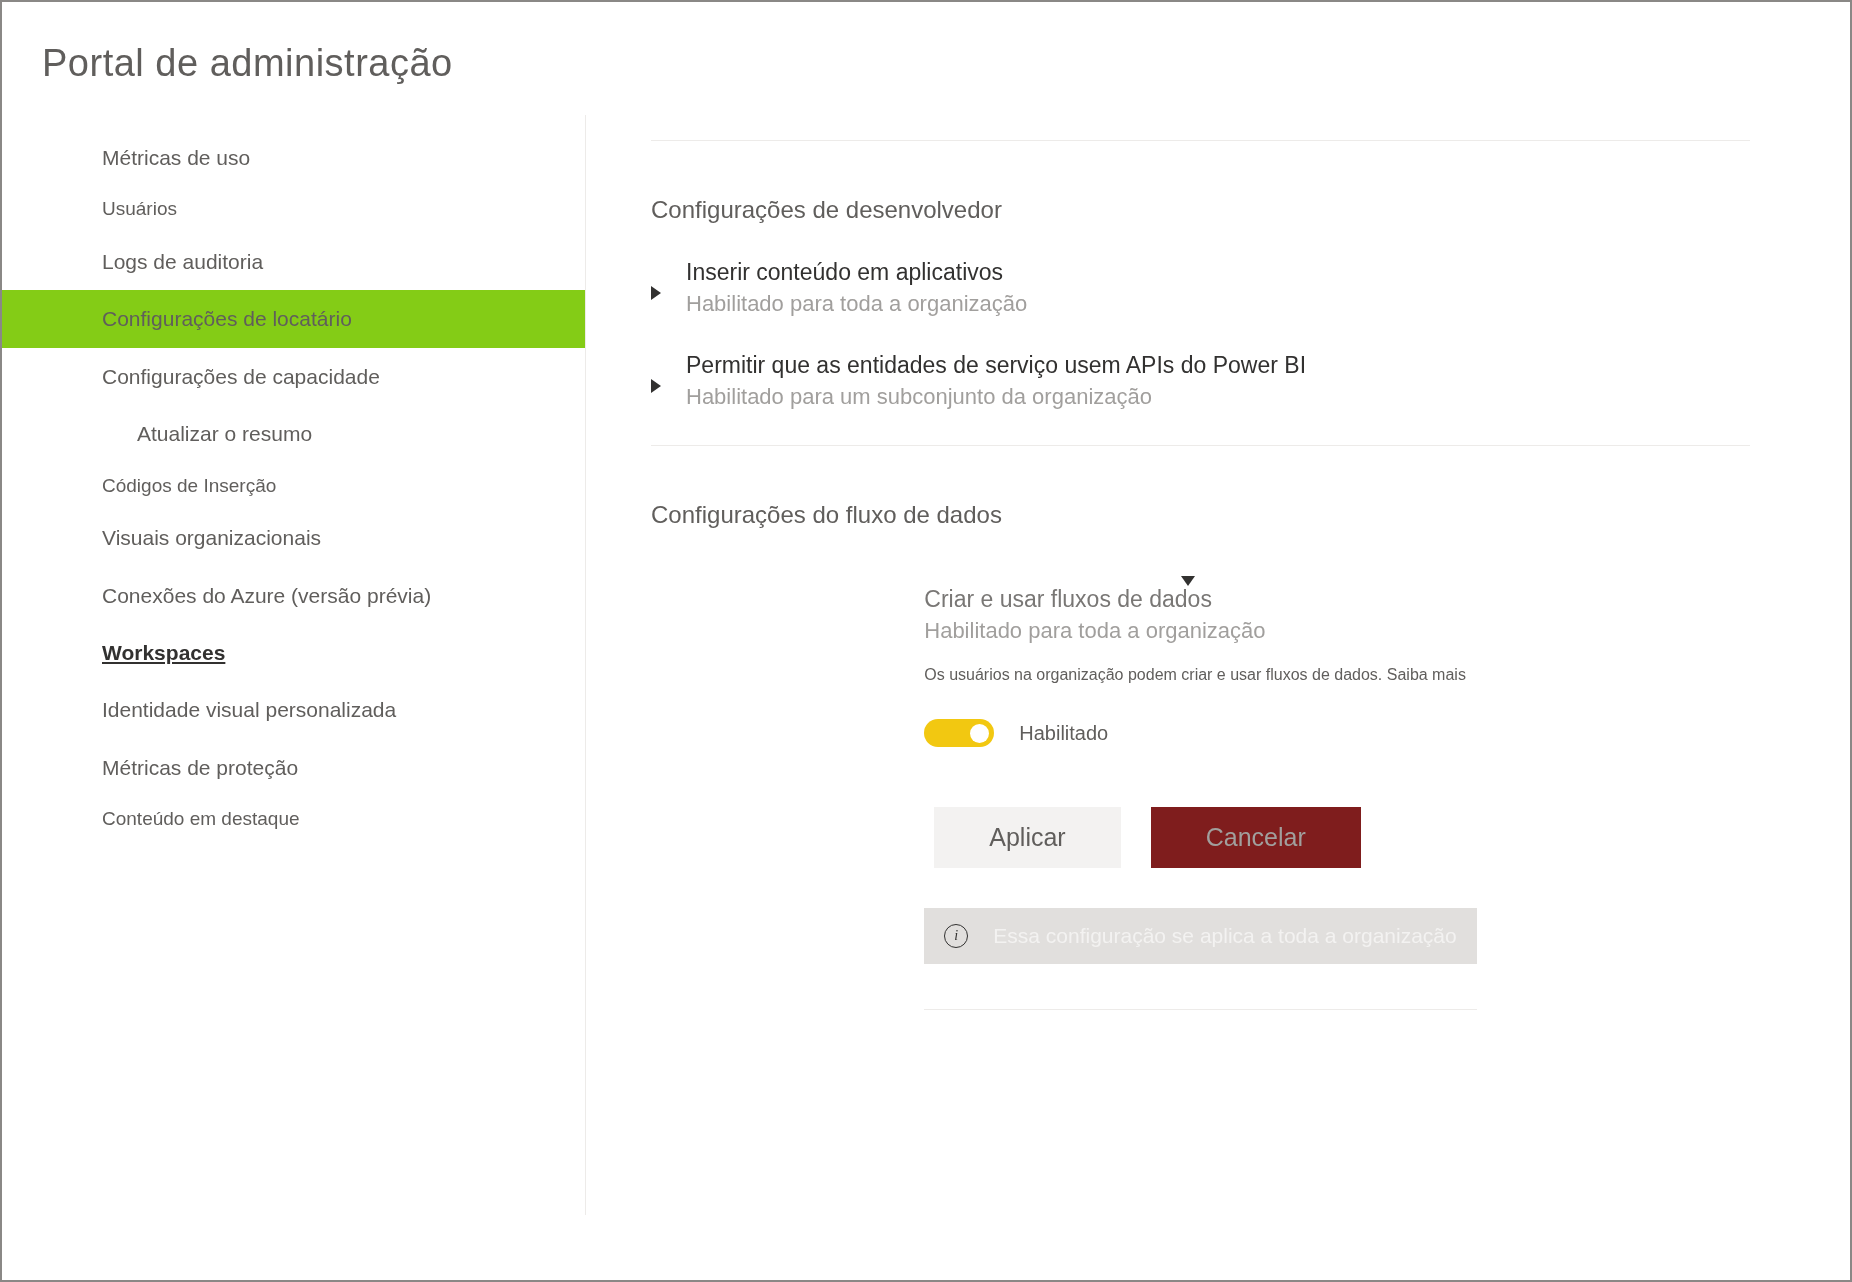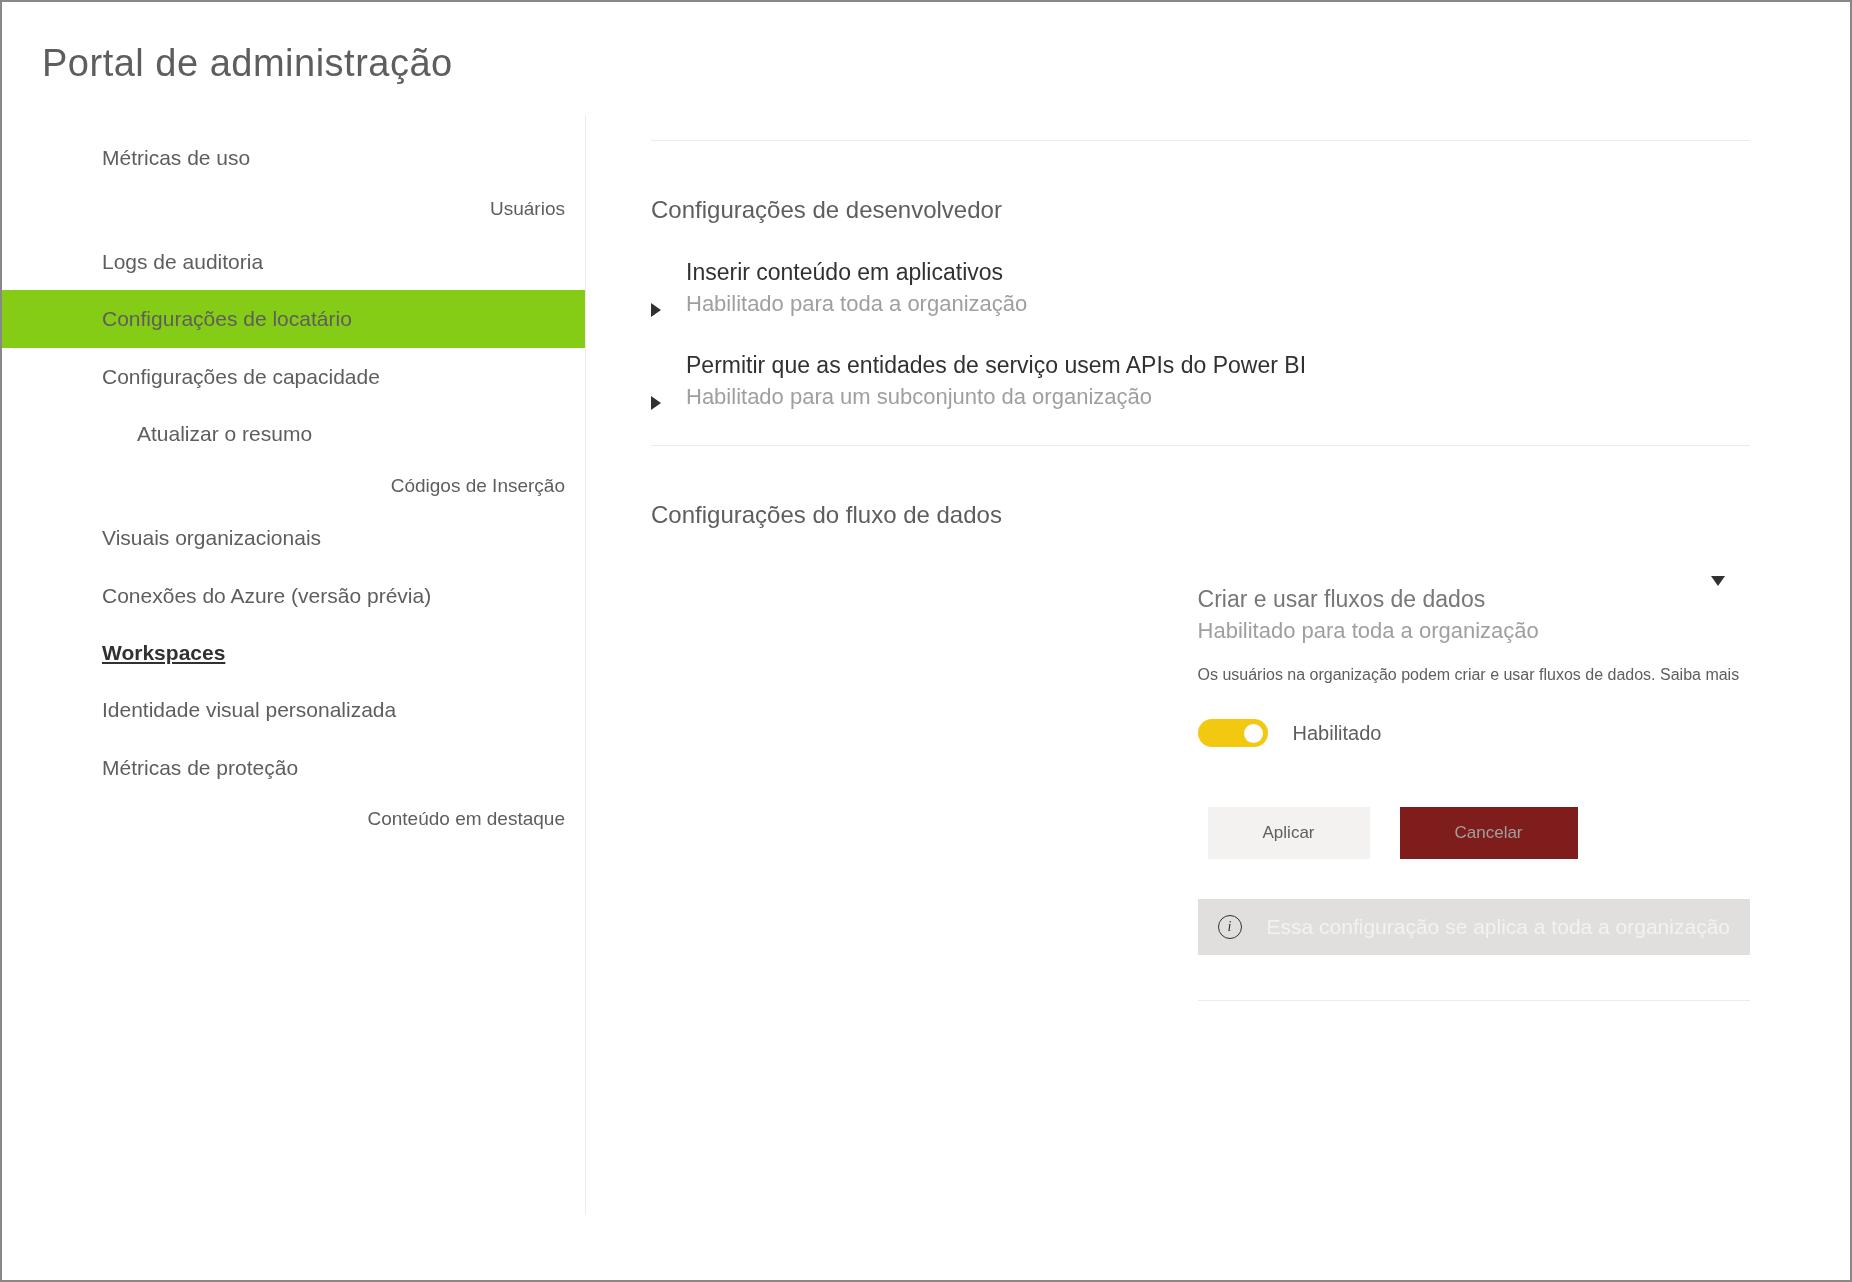--- a/index.html
+++ b/index.html
@@ -49,40 +49,39 @@
     }
     .sidebar-item.bold {
       font-weight: 600;
       color: #323130;
       text-decoration: underline;
     }
     .sidebar-item.small {
       font-size: 19px;
       padding-top: 10px;
       padding-bottom: 10px;
-      text-align: right;
     }
     .main {
       flex: 1;
       padding: 20px 60px 0 65px;
     }
     .section-divider {
       border: none;
       border-top: 1.5px solid #edebe9;
       margin: 5px 0 55px 0;
     }
     .section-title {
       font-size: 24px;
       color: #605e5c;
       font-weight: 400;
       margin-bottom: 35px;
     }
     .setting-row {
       display: flex;
-      align-items: flex-end;
+      align-items: center;
       margin-bottom: 35px;
     }
     .expand-icon {
       width: 0;
       height: 0;
       border-top: 7px solid transparent;
       border-bottom: 7px solid transparent;
       border-left: 10px solid #323130;
       margin-top: 9px;
       margin-right: 25px;
@@ -150,21 +149,21 @@
       margin-left: 25px;
     }
     .button-row {
       display: flex;
       gap: 30px;
       margin-left: 10px;
       margin-bottom: 40px;
     }
     .btn {
       padding: 16px 55px;
-      font-size: 17px;
+      font-size: 25px;
       border: none;
       cursor: pointer;
       font-family: inherit;
     }
     .btn-apply {
       background: #f3f2f1;
       color: #605e5c;
     }
     .btn-cancel {
       background: #7f1d1d;

